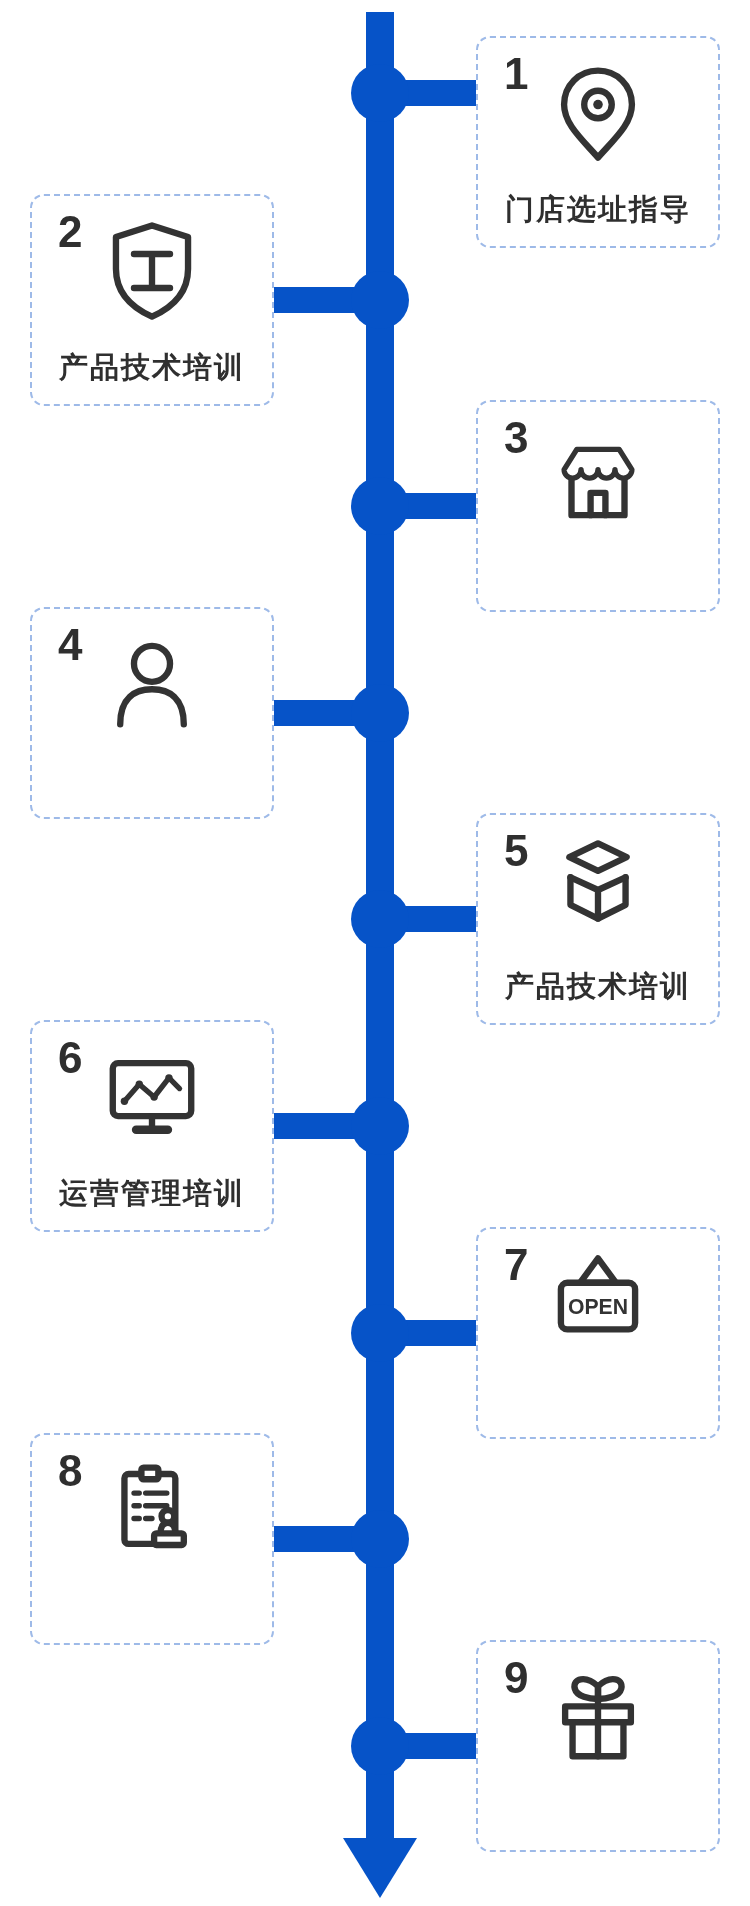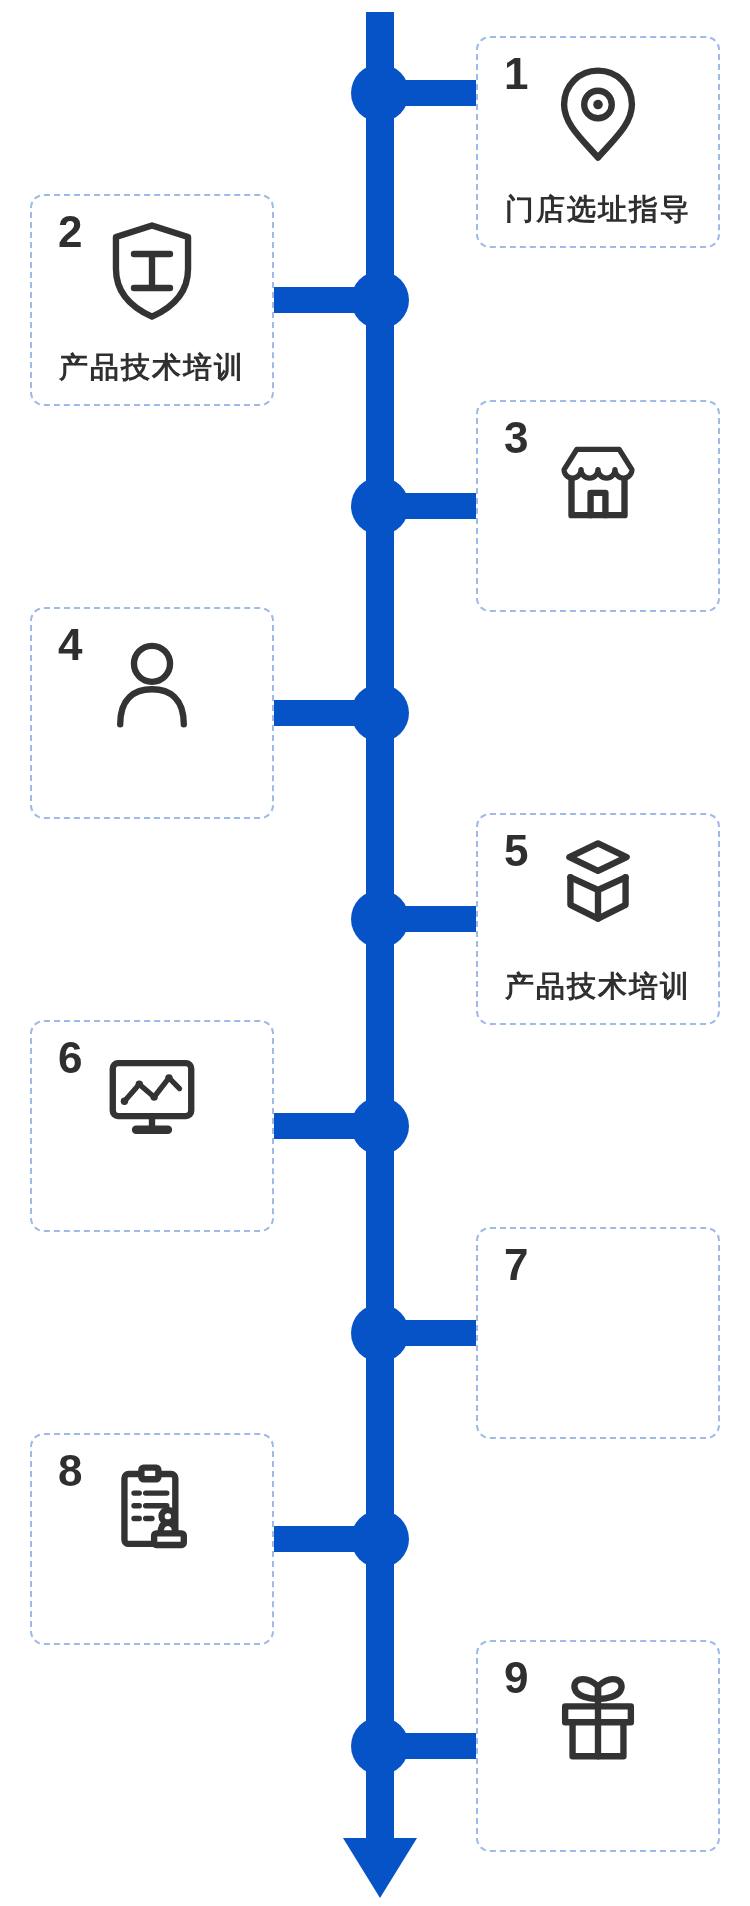--- a/index.html
+++ b/index.html
@@ -197,24 +197,32 @@
         <rect class="stk" x="13" y="18" width="74" height="50" rx="5"></rect>
         <polyline class="stk-thin" points="24,54 38,38 52,50 66,32 76,42"></polyline>
         <circle class="fil" cx="24" cy="54" r="3.5"></circle>
         <circle class="fil" cx="38" cy="38" r="3.5"></circle>
         <circle class="fil" cx="52" cy="50" r="3.5"></circle>
         <circle class="fil" cx="66" cy="32" r="3.5"></circle>
         <path class="stk" d="M50 68 V78"></path>
         <path class="stk" d="M35 81 H65" style="stroke-width:8"></path>
       </svg>
     </div>
+    <div class="label">运营管理培训</div>
   </div>
 
   <div class="card rightside p7">
     <div class="num">7</div>
+    <div class="icon">
+      <svg viewBox="0 0 100 100">
+        <path class="stk" d="M50 7 L67 30 H33 Z"></path>
+        <rect class="wfil" x="15" y="30" width="70" height="44" rx="6"></rect>
+        <text x="50" y="59" text-anchor="middle" font-size="20" font-weight="bold" fill="#333333" stroke="none" font-family="Liberation Sans, sans-serif">OPEN</text>
+      </svg>
+    </div>
   </div>
 
   <div class="card leftside p8">
     <div class="num">8</div>
     <div class="icon">
       <svg viewBox="0 0 100 100">
         <rect class="stk" x="24" y="16" width="48" height="66" rx="4"></rect>
         <rect class="wfil" x="40" y="10" width="16" height="11" rx="2"></rect>
         <path class="stk-thin" d="M33 34 H38 M44 34 H64"></path>
         <path class="stk-thin" d="M33 46 H38 M44 46 H64"></path>

